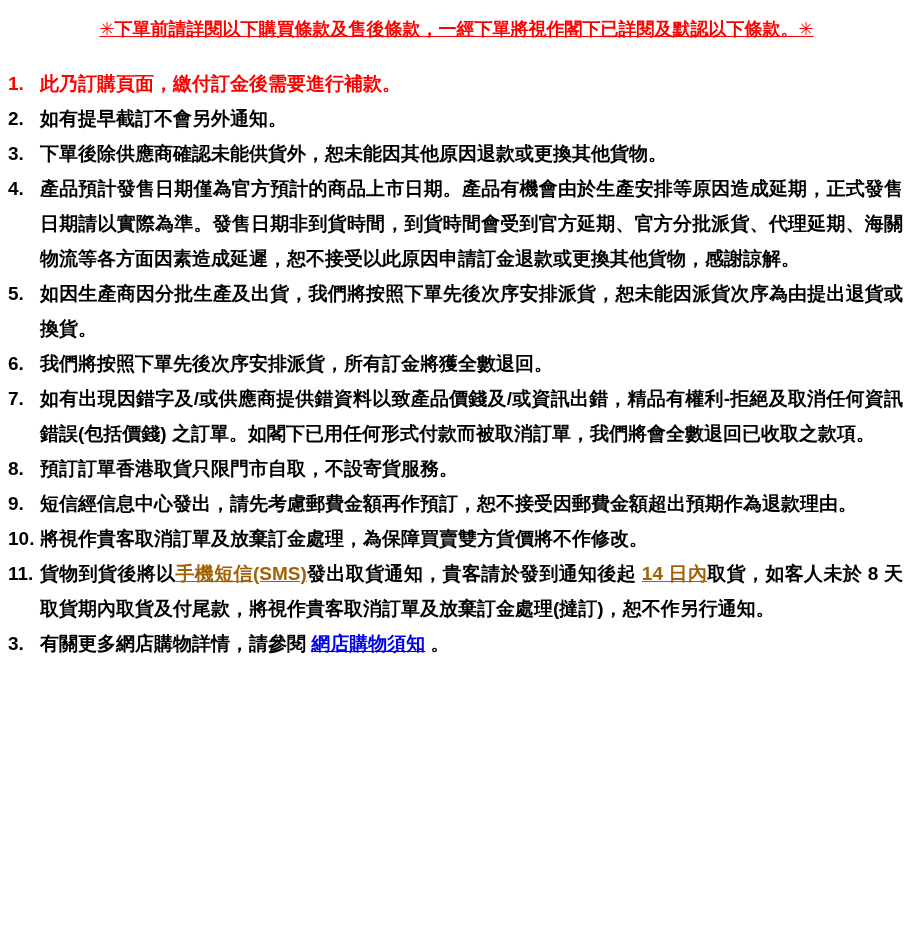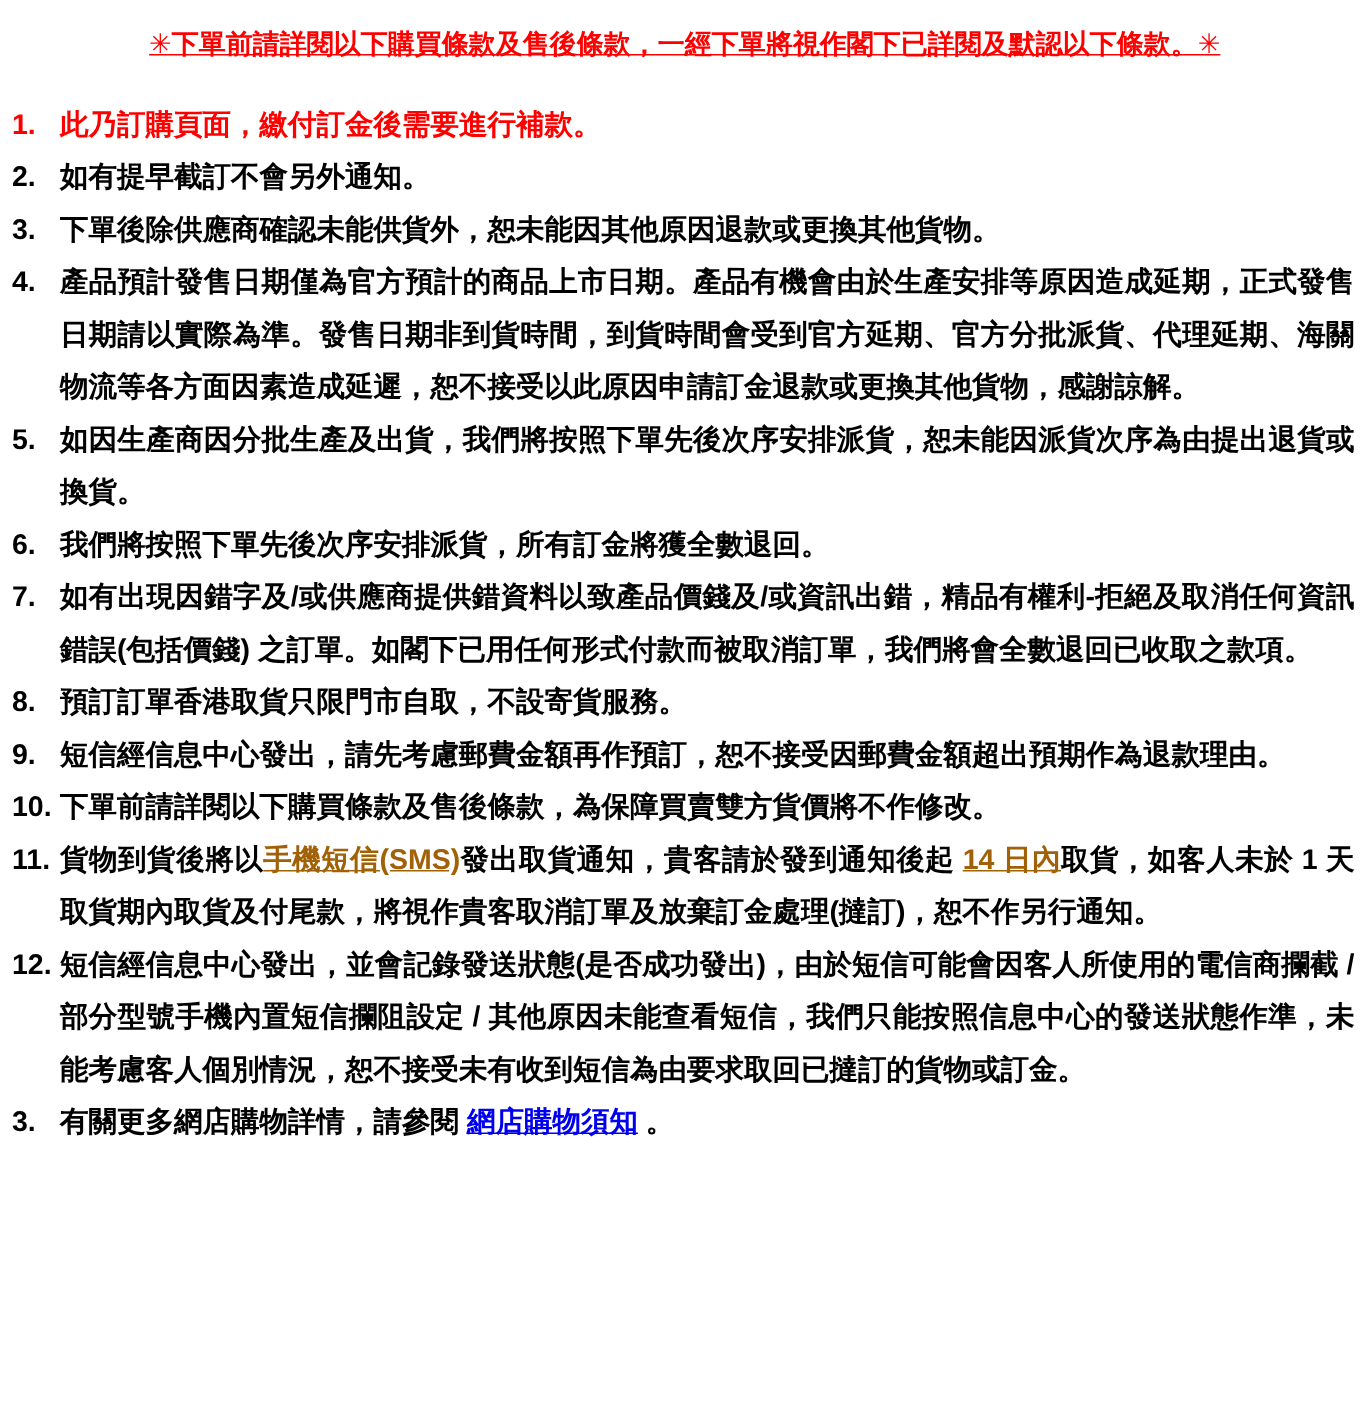--- a/index.html
+++ b/index.html
@@ -99,28 +99,24 @@
       <li class="term-item">
         <span class="num">8.</span>
         <span class="body"><span class="seg">預訂訂單香港取貨只限門市自取，不設寄貨服務。</span></span>
       </li>
       <li class="term-item">
         <span class="num">9.</span>
         <span class="body"><span class="seg">短信經信息中心發出，請先考慮郵費金額再作預訂，恕不接受因郵費金額超出預期作為退款理由。</span></span>
       </li>
       <li class="term-item">
         <span class="num">10.</span>
-        <span class="body"><span class="seg">下單前請詳閱以下購買條款及售後條款，為保障買賣雙方貨價將不作修改。</span></span>
+        <span class="body"><span class="seg">將視作貴客取消訂單及放棄訂金處理，為保障買賣雙方貨價將不作修改。</span></span>
       </li>
       <li class="term-item">
         <span class="num">11.</span>
-        <span class="body"><span class="seg">貨物到貨後將以</span><span class="seg red-underline">手機短信(SMS)</span><span class="seg">發出取貨通知，貴客請於發到通知後起 </span><span class="seg red-underline">14 日內</span><span class="seg">取貨，如客人未於 1 天取貨期內取貨及付尾款，將視作貴客取消訂單及放棄訂金處理(撻訂)，恕不作另行通知。</span></span>
-      </li>
-      <li class="term-item">
-        <span class="num">12.</span>
-        <span class="body"><span class="seg">短信經信息中心發出，並會記錄發送狀態(是否成功發出)，由於短信可能會因客人所使用的電信商攔截 / 部分型號手機內置短信攔阻設定 / 其他原因未能查看短信，我們只能按照信息中心的發送狀態作準，未能考慮客人個別情況，恕不接受未有收到短信為由要求取回已撻訂的貨物或訂金。</span></span>
+        <span class="body"><span class="seg">貨物到貨後將以</span><span class="seg red-underline">手機短信(SMS)</span><span class="seg">發出取貨通知，貴客請於發到通知後起 </span><span class="seg red-underline">14 日內</span><span class="seg">取貨，如客人未於 8 天取貨期內取貨及付尾款，將視作貴客取消訂單及放棄訂金處理(撻訂)，恕不作另行通知。</span></span>
       </li>
       <li class="term-item">
         <span class="num">3.</span>
         <span class="body"><span class="seg">有關更多網店購物詳情，請參閱 </span><a class="seg link">網店購物須知</a><span class="seg"> 。</span></span>
       </li>
     </ol>
 </div>
 
 </body></html>

